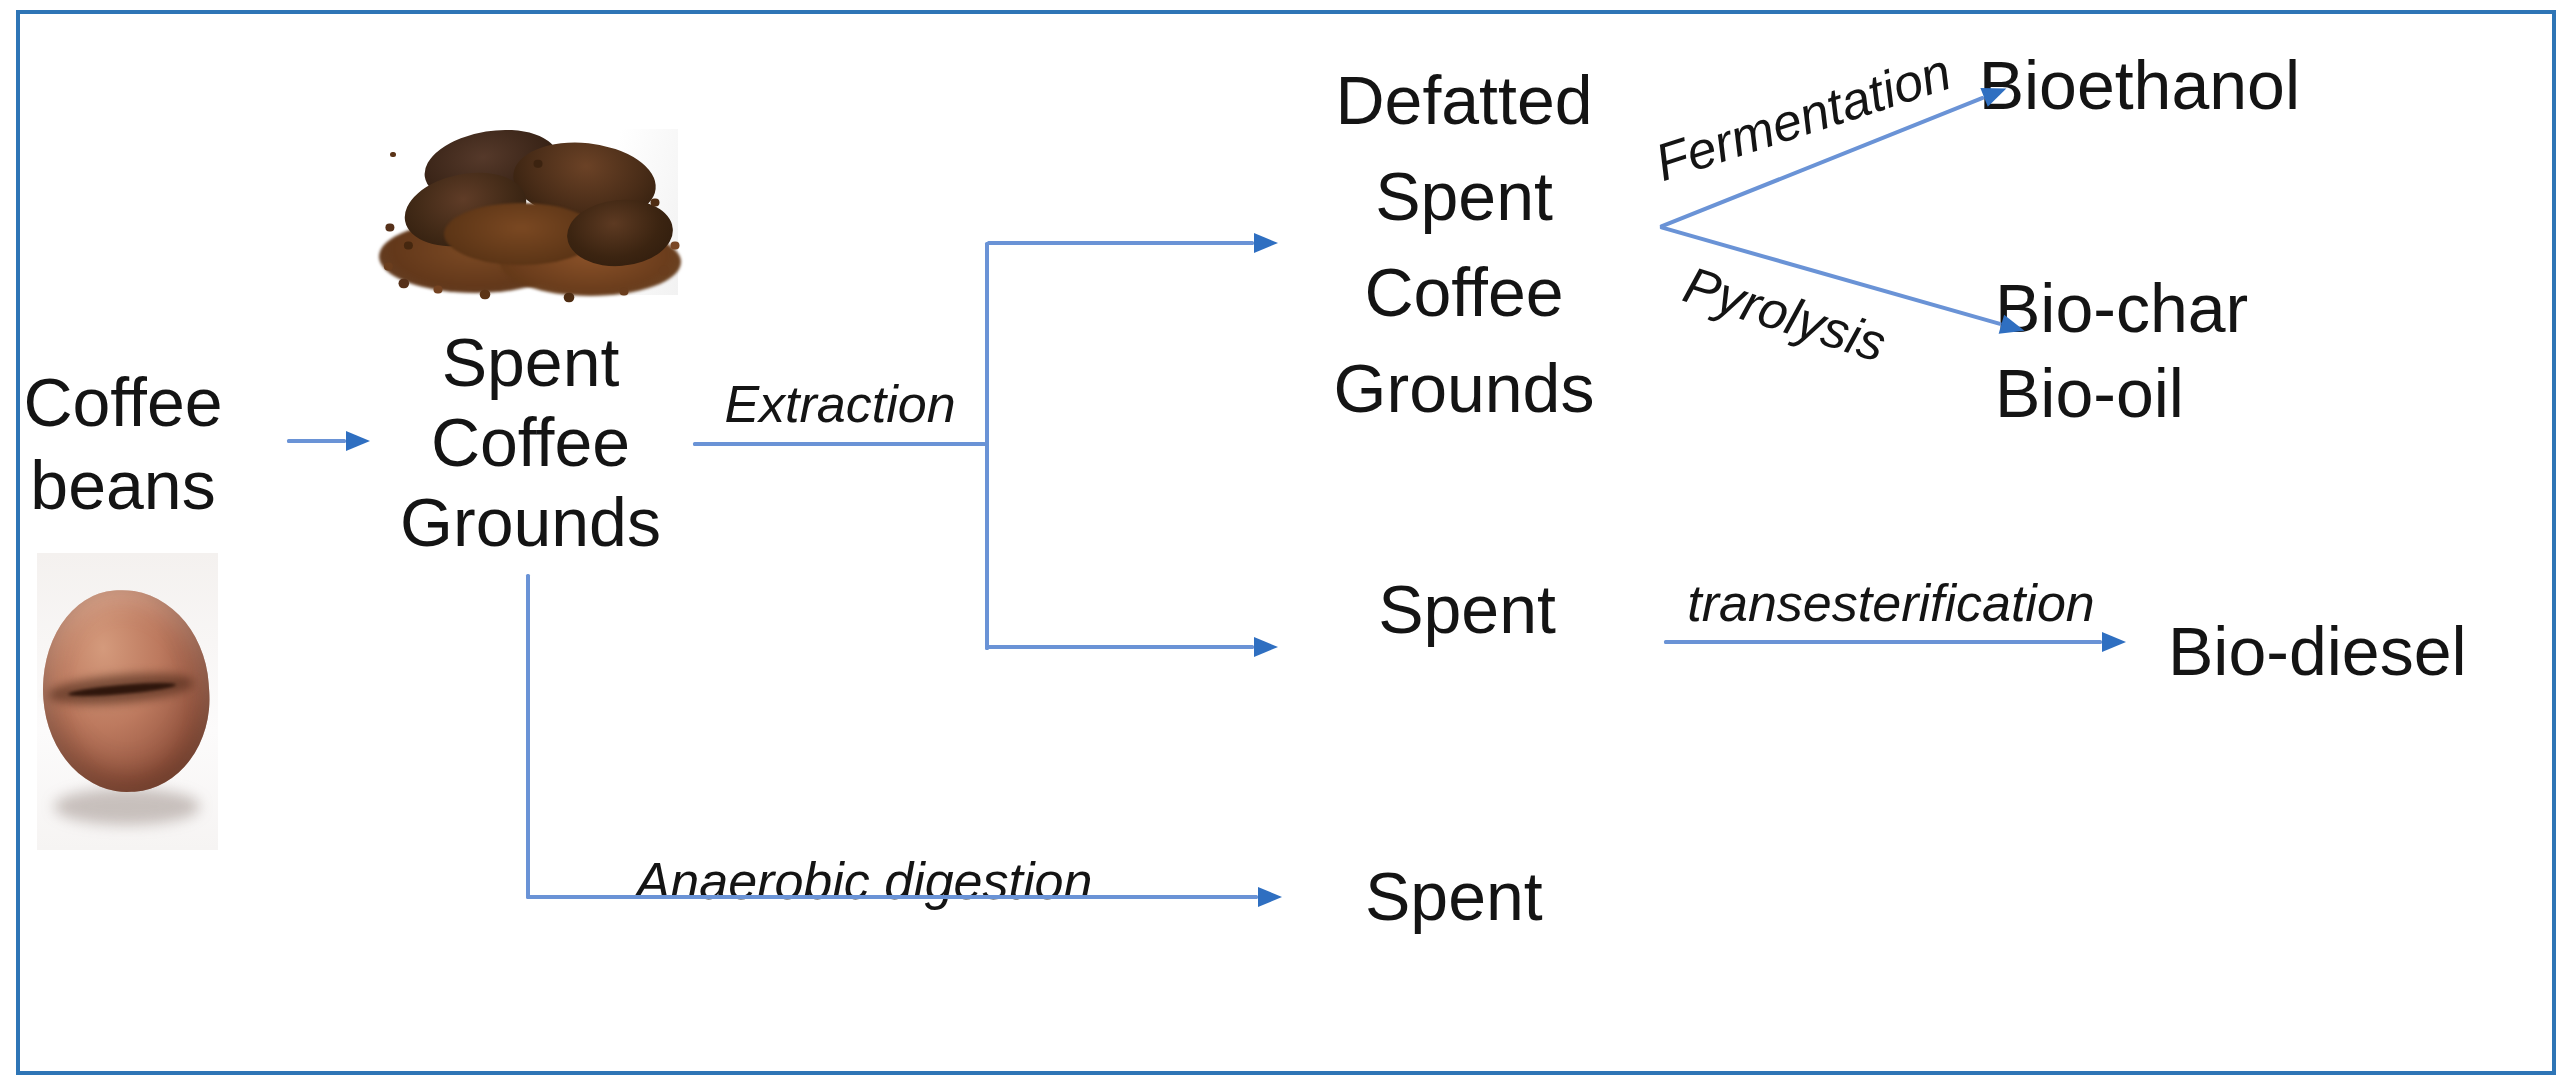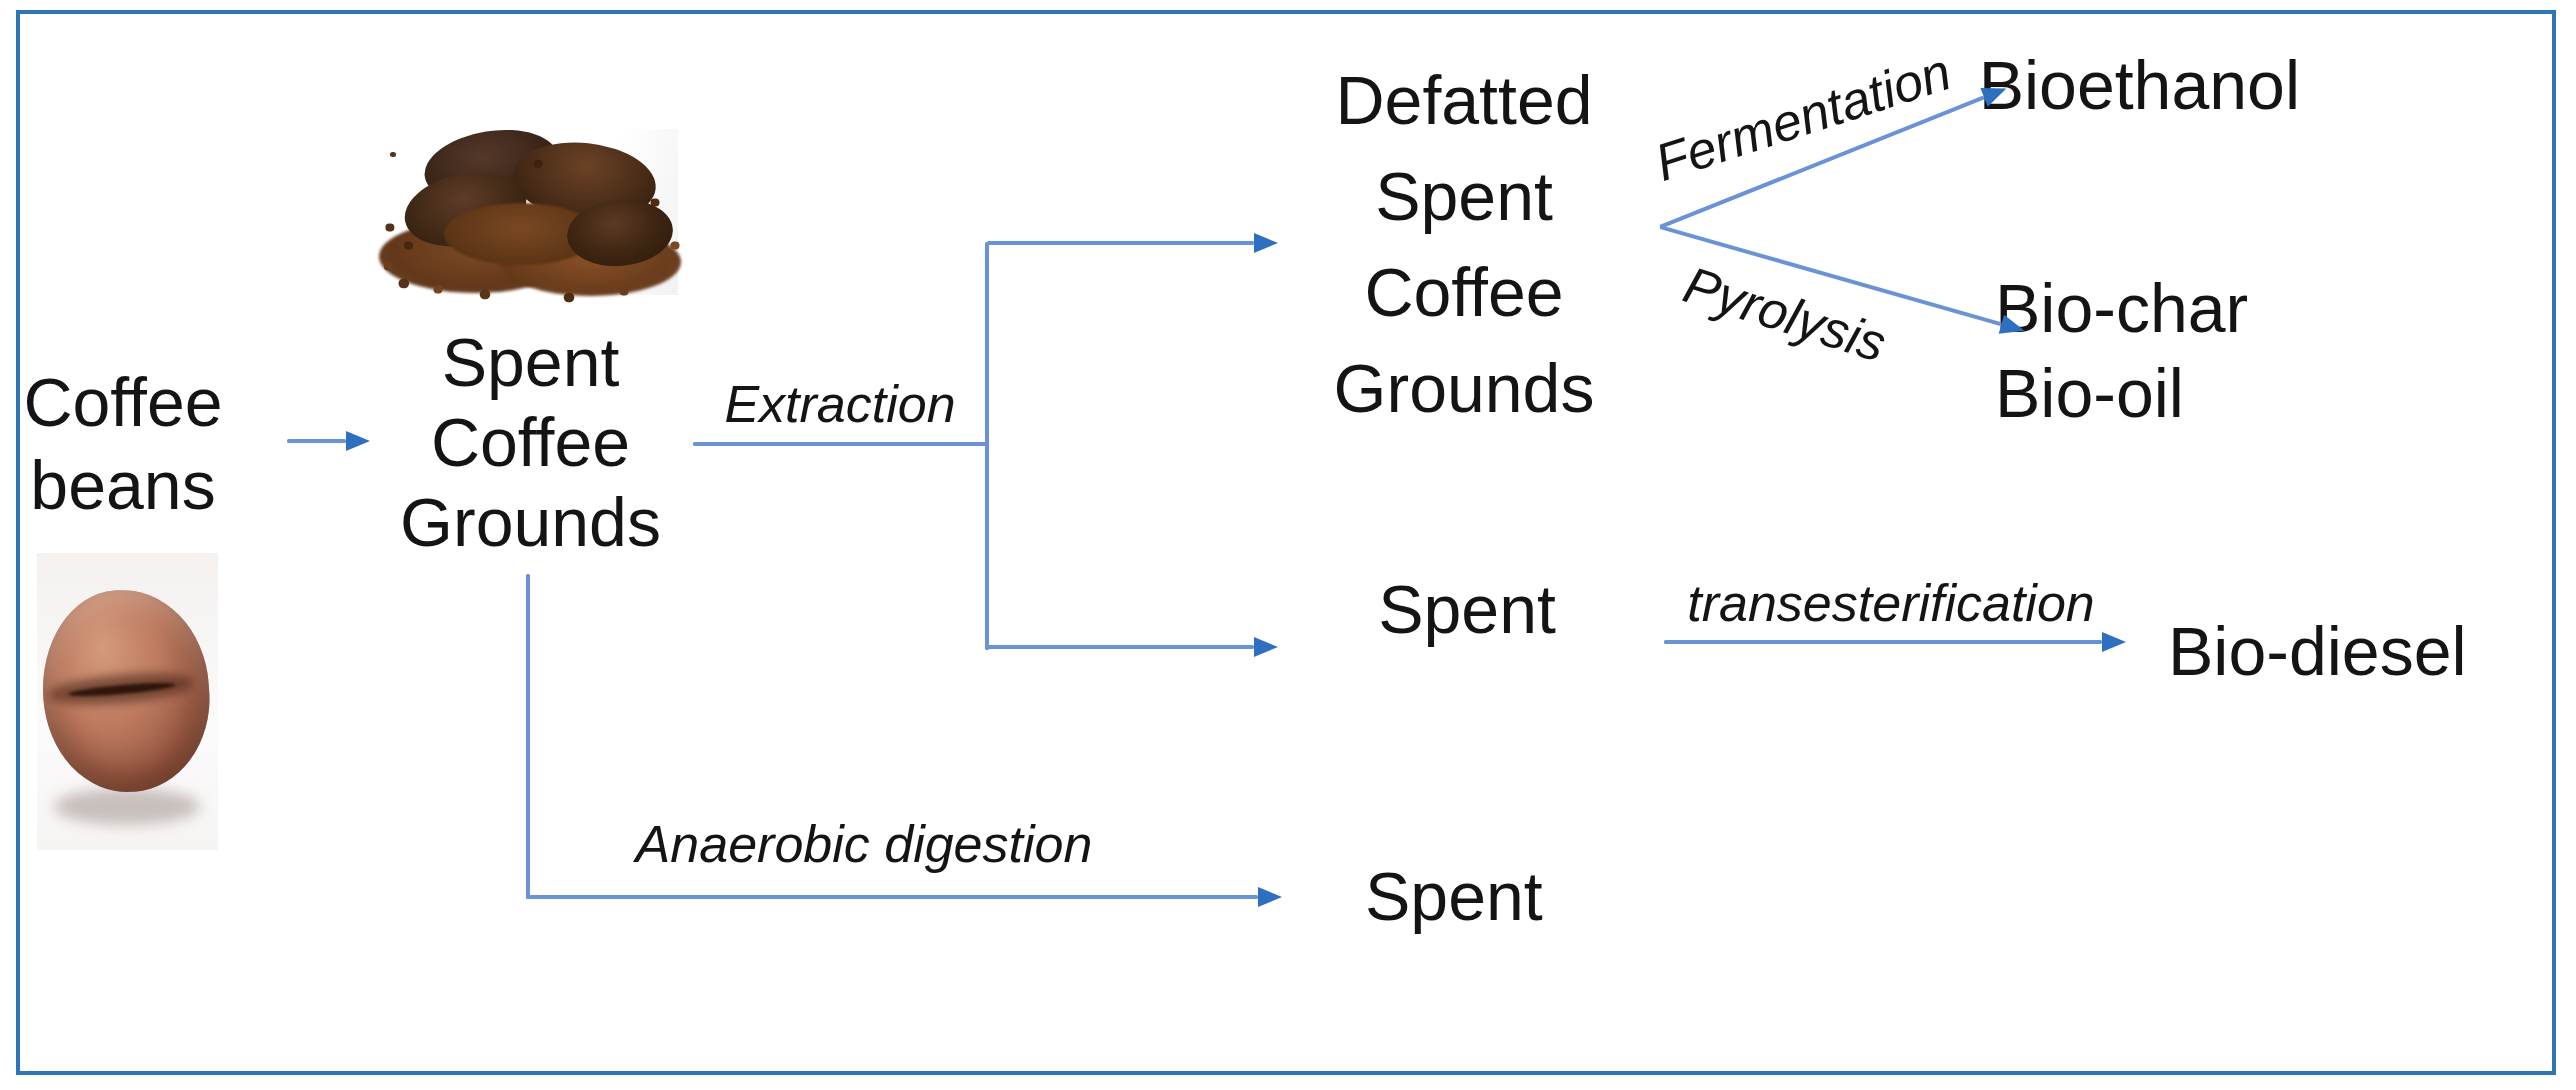--- a/index.html
+++ b/index.html
@@ -110,21 +110,21 @@
   </div>
 
   <div class="node leftalign" style="left:1365px;top:856px;width:254px;line-height:80px;">
     <span>Spent</span>
   </div>
 
   <div class="plabel" style="left:840px;top:404px;font-style:italic;">Extraction</div>
   <div class="plabel" style="left:1803px;top:117px;transform:translate(-50%,-50%) rotate(-18deg);">Fermentation</div>
   <div class="plabel" style="left:1785px;top:314px;transform:translate(-50%,-50%) rotate(17.5deg);">Pyrolysis</div>
   <div class="plabel" style="left:1891px;top:575px;margin-top:28px;">transesterification</div>
-  <div class="plabel" style="left:864px;top:844px;text-align:right;">Anaerobic digestion</div>
+  <div class="plabel" style="left:864px;top:881px;text-align:right;">Anaerobic digestion</div>
 
   <div class="edge" style="left:287px;top:441px;width:59px;">
       <div class="head"></div>
     </div>
 
   <div class="edge" style="left:693px;top:444px;width:293px;"></div>
   <div class="vline" style="left:987px;top:242px;height:408px;"></div>
   <div class="edge" style="left:987px;top:243px;width:267px;">
       <div class="head"></div>
     </div>

